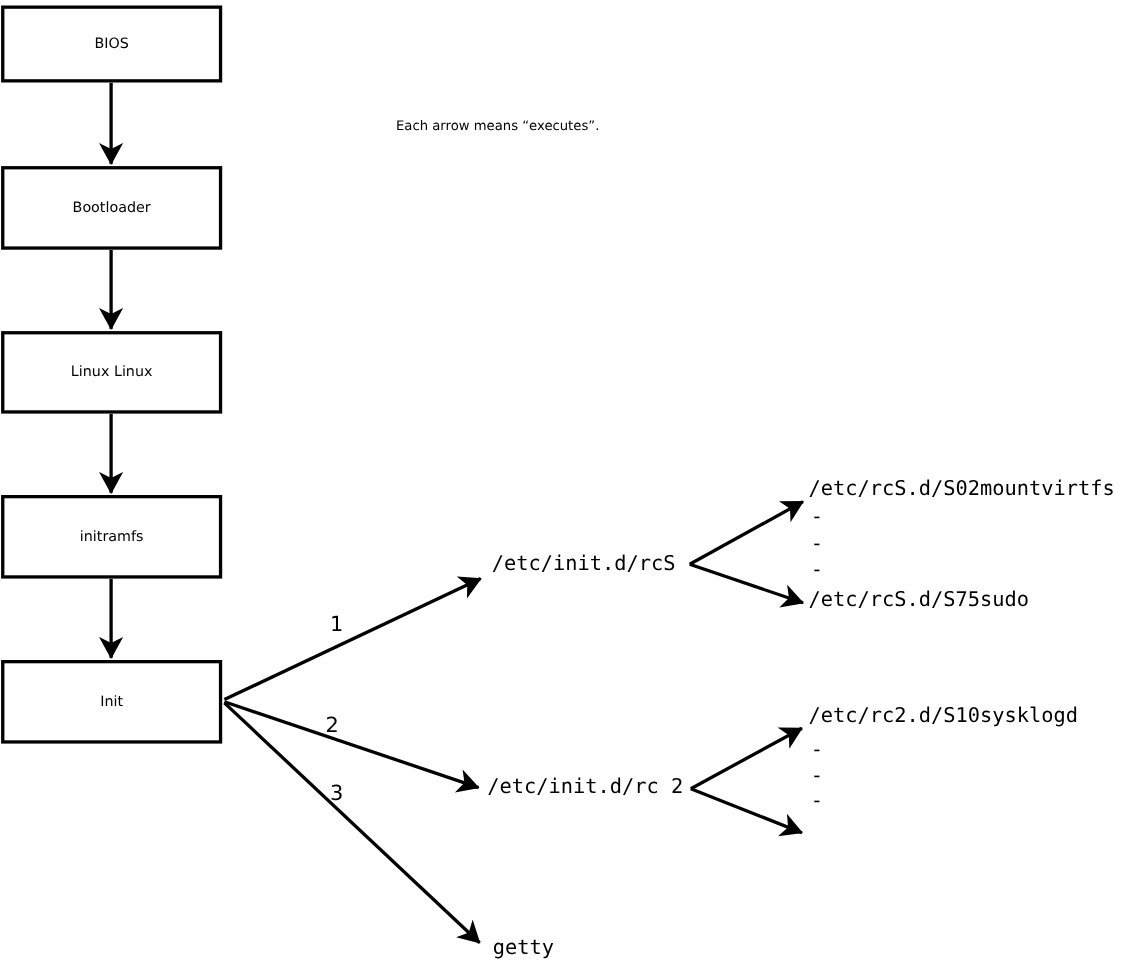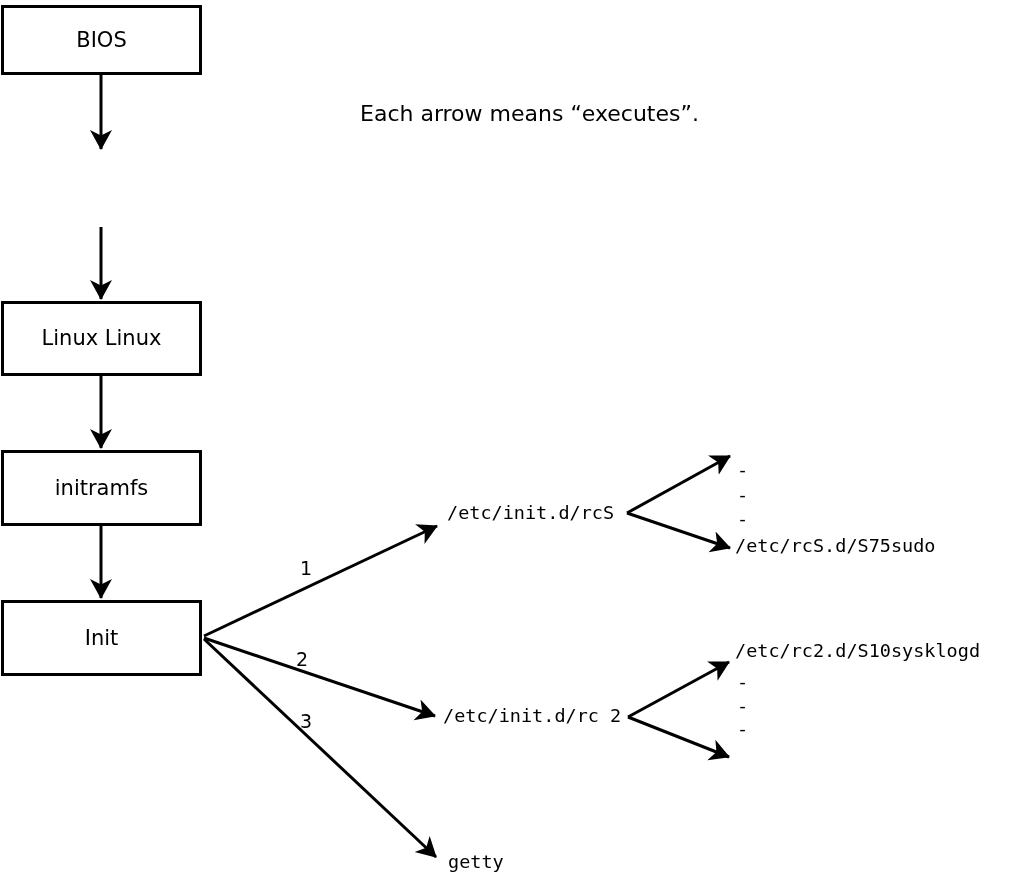--- a/index.html
+++ b/index.html
@@ -26,26 +26,26 @@
   .node {
     position: absolute;
     left: 1px;
     width: 201px;
     border: 3px solid #000000;
     background: #ffffff;
     box-sizing: border-box;
     display: flex;
     align-items: center;
     justify-content: center;
-    font-size: 21px;
+    font-size: 13px;
     line-height: 1;
   }
   .caption {
     position: absolute;
-    font-size: 22px;
+    font-size: 12px;
     line-height: 22px;
     white-space: pre;
   }
   .numlabel {
     position: absolute;
     font-size: 19px;
     line-height: 20px;
   }
   .mono {
     position: absolute;
@@ -79,40 +79,44 @@
     <line x1="627" y1="513" x2="730" y2="456" stroke="#000" stroke-width="3" marker-end="url(#ah)"></line>
     <line x1="627" y1="513" x2="730" y2="548" stroke="#000" stroke-width="3" marker-end="url(#ah)"></line>
 
     <line x1="628" y1="717" x2="729" y2="662" stroke="#000" stroke-width="3" marker-end="url(#ah)"></line>
     <line x1="628" y1="717" x2="729" y2="757" stroke="#000" stroke-width="3" marker-end="url(#ah)"></line>
   </svg>
 
   <div class="node" style="top:5px;height:70px">
     <span>BIOS</span>
   </div>
+  <div class="node" style="top:151px;height:76px">
+    <span>Bootloader</span>
+  </div>
   <div class="node" style="top:301px;height:75px">
     <span>Linux Linux</span>
   </div>
   <div class="node" style="top:600px;height:76px">
     <span>Init</span>
   </div>
   <div class="node" style="top:450px;height:76px">
     <span>initramfs</span>
   </div>
 
   <div class="caption" style="left:360px;top:103px">Each arrow means “executes”.</div>
 
   <div class="numlabel" style="left:300px;top:558px">1</div>
   <div class="numlabel" style="left:296px;top:649px">2</div>
   <div class="numlabel" style="left:300px;top:711px">3</div>
 
   <div class="mono" style="left:447px;top:503px">/etc/init.d/rcS</div>
   <div class="mono" style="left:443px;top:706px">/etc/init.d/rc 2</div>
   <div class="mono" style="left:448px;top:852px">getty</div>
 
+  <div class="mono" style="left:735px;top:435px">/etc/rcS.d/S02mountvirtfs</div>
   <div class="mono" style="left:737px;top:460px">-</div>
   <div class="mono" style="left:737px;top:485px">-</div>
   <div class="mono" style="left:737px;top:509px">-</div>
   <div class="mono" style="left:735px;top:536px">/etc/rcS.d/S75sudo</div>
 
   <div class="mono" style="left:735px;top:641px">/etc/rc2.d/S10sysklogd</div>
   <div class="mono" style="left:737px;top:672px">-</div>
   <div class="mono" style="left:737px;top:696px">-</div>
   <div class="mono" style="left:737px;top:719px">-</div>
 

